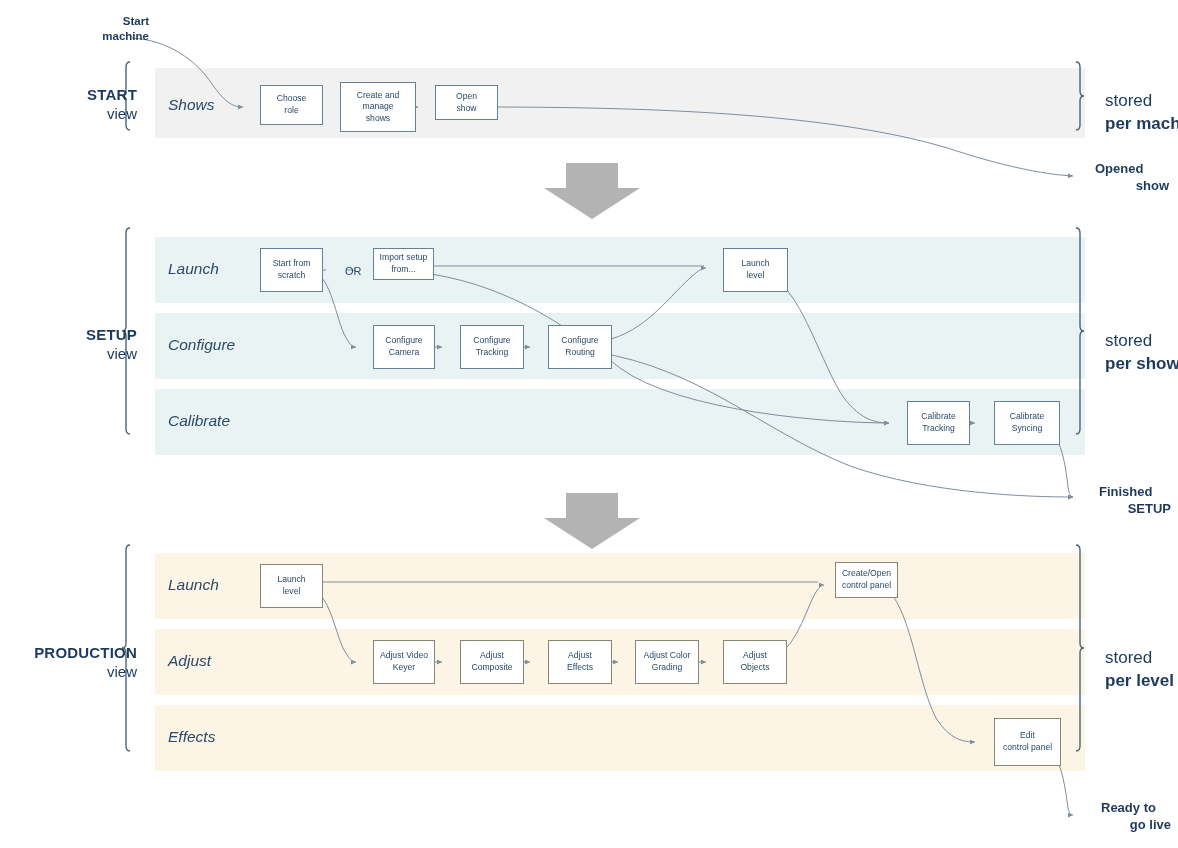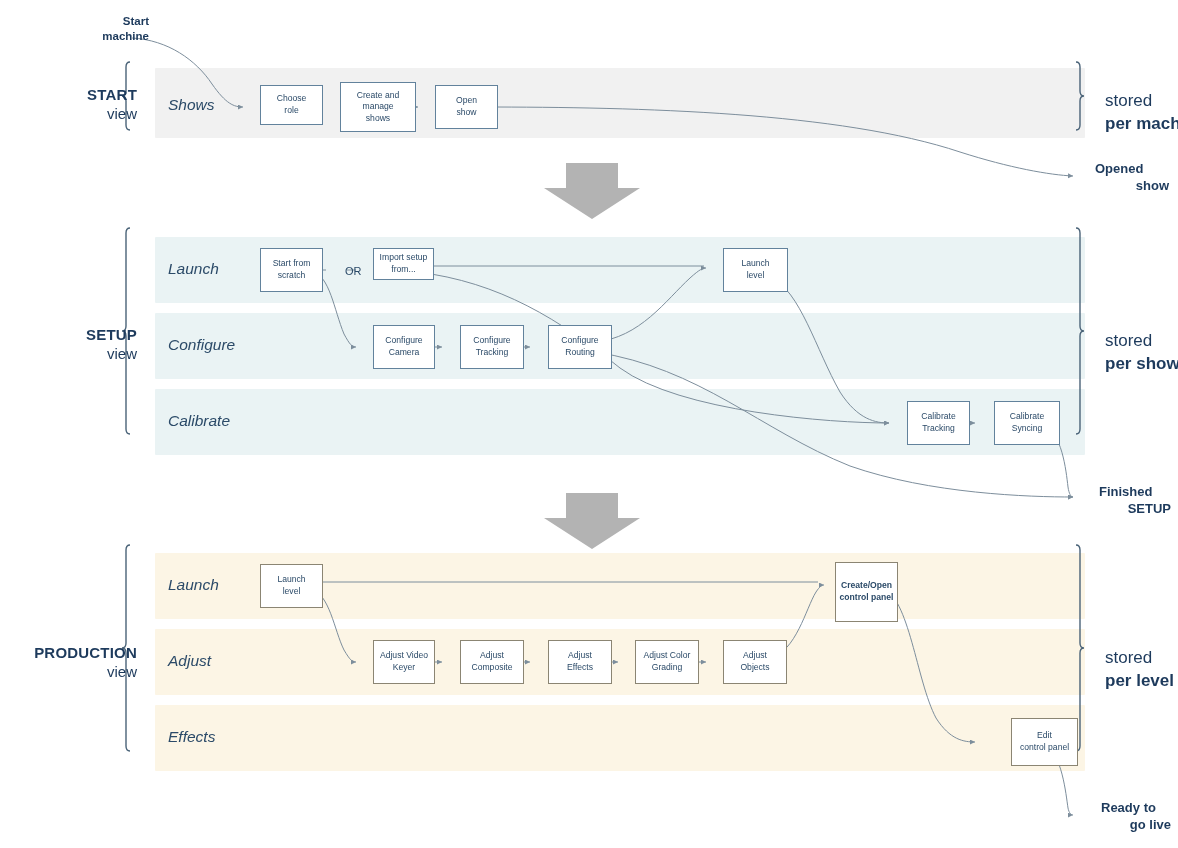--- a/index.html
+++ b/index.html
@@ -236,21 +236,21 @@
 
     <div class="band-label" style="left:151px;top:576px;">Launch</div>
     <div class="band-label" style="left:151px;top:652px;">Adjust</div>
     <div class="band-label" style="left:151px;top:728px;">Effects</div>
 
     <div class="node" style="left:243px;top:85px;width:63px;height:40px;">Choose
 role</div>
     <div class="node" style="left:323px;top:82px;width:76px;height:50px;">Create and
 manage
 shows</div>
-    <div class="node" style="left:418px;top:85px;width:63px;height:44px;">Open
+    <div class="node" style="left:418px;top:85px;width:63px;height:35px;">Open
 show</div>
 
     <div class="node" style="left:243px;top:248px;width:63px;height:44px;">Start from
 scratch</div>
     <div class="or-label" style="left:328px;top:265px;">OR</div>
     <div class="node" style="left:356px;top:248px;width:61px;height:32px;">Import setup
 from...</div>
     <div class="node" style="left:706px;top:248px;width:65px;height:44px;">Launch
 level</div>
 
@@ -261,35 +261,35 @@
     <div class="node" style="left:531px;top:325px;width:64px;height:44px;">Configure
 Routing</div>
 
     <div class="node" style="left:890px;top:401px;width:63px;height:44px;">Calibrate
 Tracking</div>
     <div class="node" style="left:977px;top:401px;width:66px;height:44px;">Calibrate
 Syncing</div>
 
     <div class="node warm" style="left:243px;top:564px;width:63px;height:44px;">Launch
 level</div>
-    <div class="node warm" style="left:818px;top:562px;width:63px;height:60px;font-weight:bold;">Create/Open
+    <div class="node warm" style="left:818px;top:562px;width:63px;height:36px;">Create/Open
 control panel</div>
 
     <div class="node warm" style="left:356px;top:640px;width:62px;height:44px;">Adjust Video
 Keyer</div>
     <div class="node warm" style="left:443px;top:640px;width:64px;height:44px;">Adjust
 Composite</div>
     <div class="node warm" style="left:531px;top:640px;width:64px;height:44px;">Adjust
 Effects</div>
     <div class="node warm" style="left:618px;top:640px;width:64px;height:44px;">Adjust Color
 Grading</div>
     <div class="node warm" style="left:706px;top:640px;width:64px;height:44px;">Adjust
 Objects</div>
 
-    <div class="node warm" style="left:977px;top:718px;width:67px;height:48px;margin-left:17px;">Edit
+    <div class="node warm" style="left:977px;top:718px;width:67px;height:48px;">Edit
 control panel</div>
 
     <div class="side-note" style="left:1088px;top:90px;">
       <span class="sn-weak">stored</span>
       <span class="sn-strong">per machine</span>
     </div>
     <div class="side-note" style="left:1088px;top:330px;">
       <span class="sn-weak">stored</span>
       <span class="sn-strong">per show</span>
     </div>

